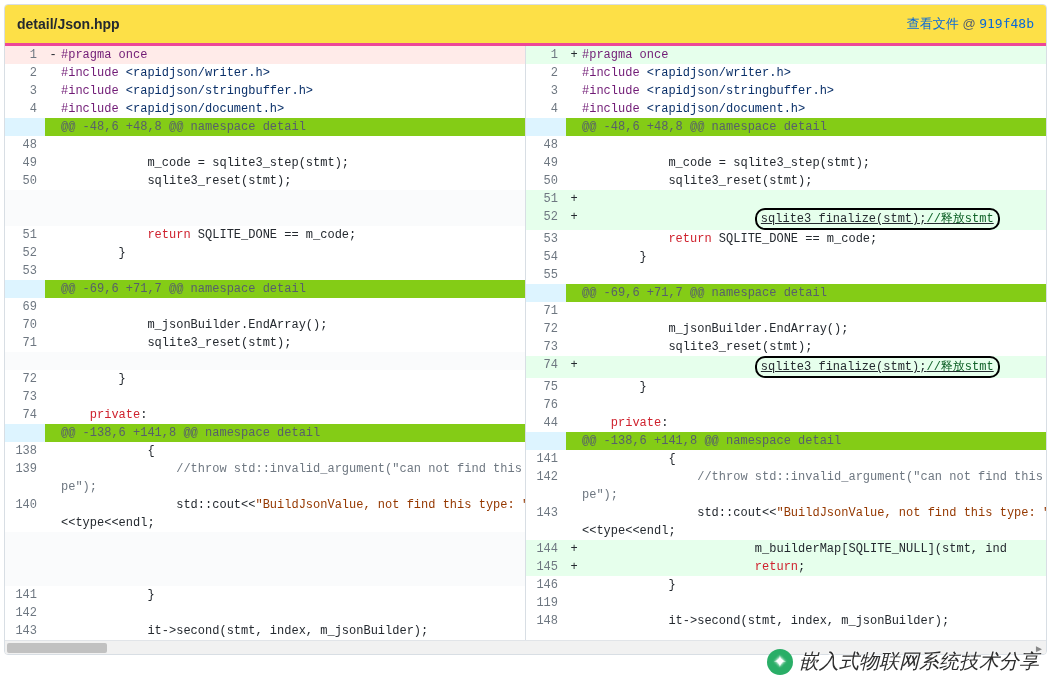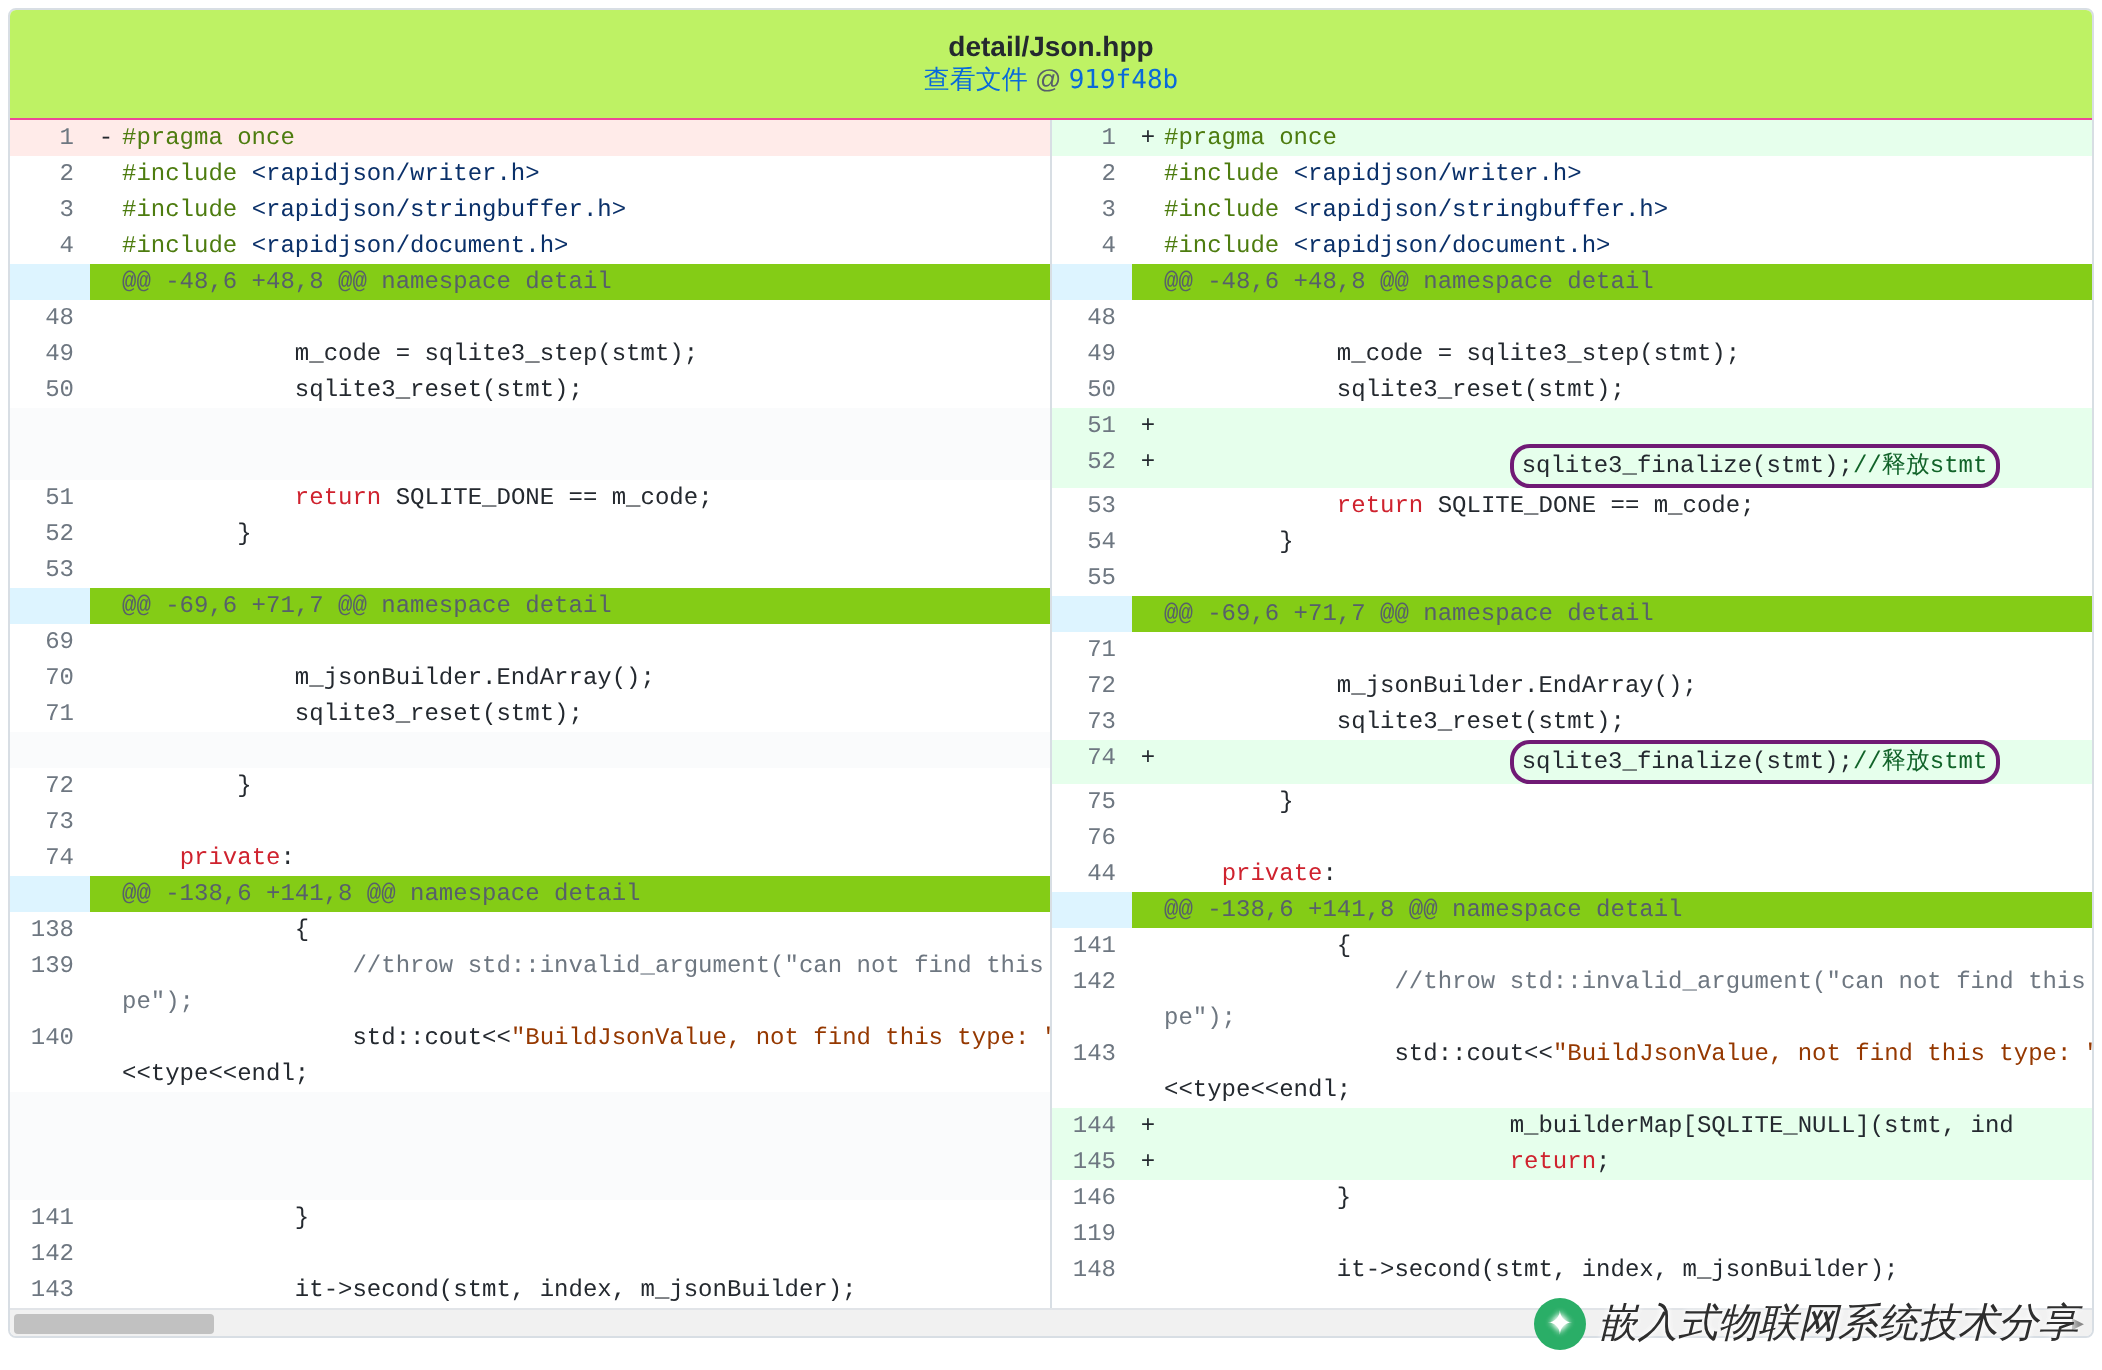--- a/index.html
+++ b/index.html
@@ -12,27 +12,26 @@
   overflow: hidden;
   position: relative;
 }
 .diff-container {
   border: 1px solid #d8dee4;
   border-radius: 4px;
   margin: 4px;
   overflow: hidden;
 }
 .diff-header {
-  background: #bef264;
+  background: #fde047;
   padding: 10px 12px;
-  border-bottom: 1px solid #ec4899;
+  border-bottom: 3px solid #ec4899;
   display: flex;
   justify-content: space-between;
   align-items: center;
-  flex-direction: column;
 }
 .file-path {
   color: #24292f;
   font-weight: 600;
   font-size: 14px;
 }
 .view-file {
   color: #57606a;
   font-size: 13px;
 }
@@ -76,29 +75,30 @@
   color: #24292f;
 }
 .row-hunk { background: #84cc16; }
 .row-hunk .line-num { background: #ddf4ff; color: #57606a; }
 .row-hunk .line-content { color: #57606a; }
 .row-del { background: #ffebe9; }
 .row-del .line-num { background: #ffebe9; }
 .row-add { background: #e6ffec; }
 .row-add .line-num { background: #e6ffec; }
 .highlight-box {
-  border: 2px solid #701a75;
+  border: 2px solid #000000;
   border-radius: 10px;
   display: inline-block;
   padding: 0 4px;
+  text-decoration: underline;
 }
 
 
 .k  { color: #cf222e; }   
-.pp { color: #4d7c0f; }   
+.pp { color: #701a75; }   
 .s  { color: #0a3069; }   
 .c  { color: #6e7781; }   
 .c2 { color: #116329; }
 .sbrown { color: #953800; }
 
 .watermark {
   position: absolute;
   bottom: 10px;
   right: 12px;
   font-size: 20px;

